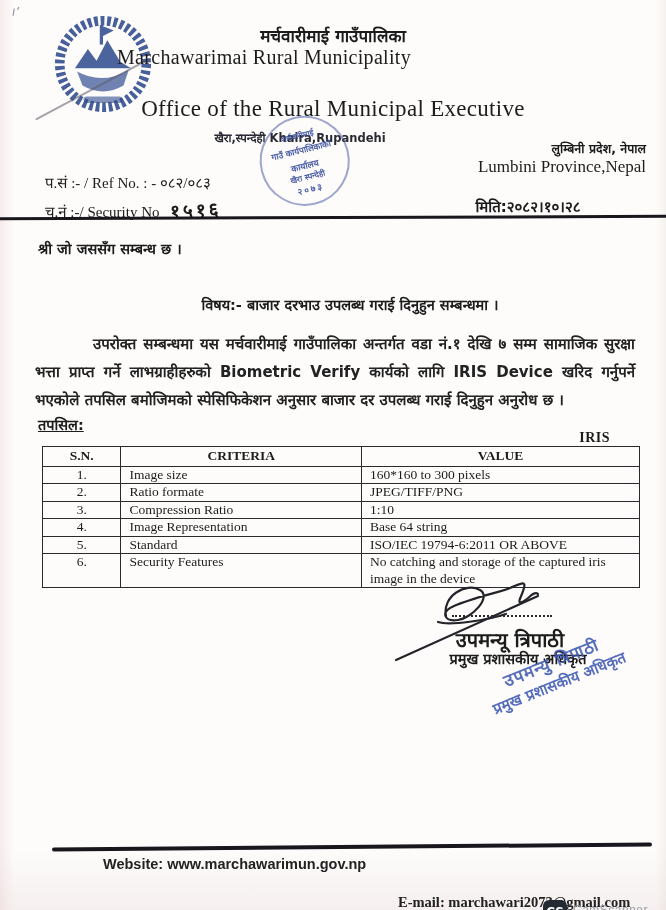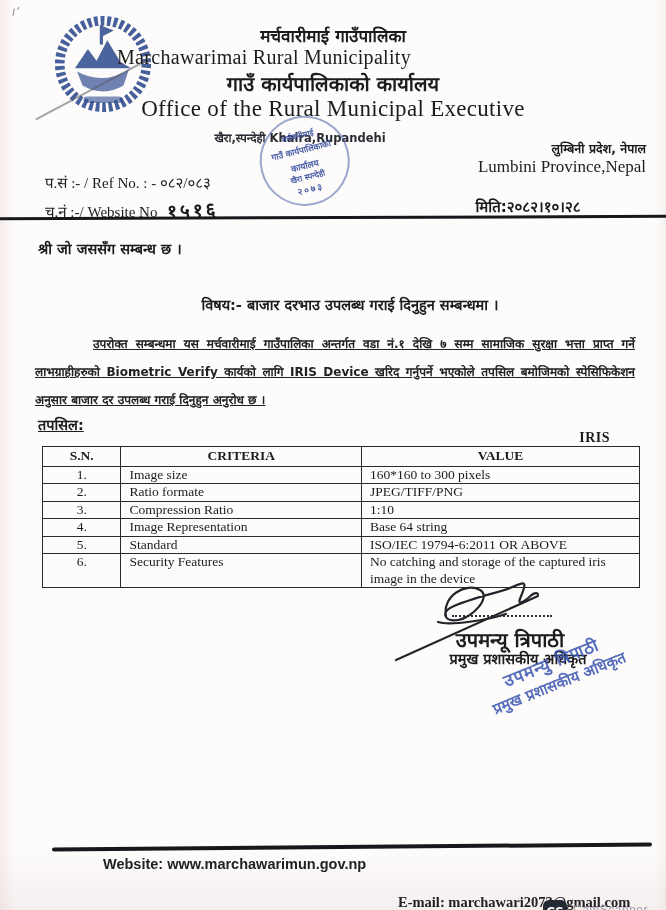--- a/index.html
+++ b/index.html
@@ -43,21 +43,21 @@
 
   .ref-line{left:45px;top:172px;font-size:15px;}
   .disp-line{left:45px;top:197px;font-size:15px;}
   .disp-hand{display:inline-block;margin-left:10px;font-size:19px;font-weight:bold;transform:rotate(-3deg);letter-spacing:3px;font-family:"DejaVu Sans",sans-serif;}
   .date-line{left:400px;top:196px;width:256px;text-align:center;font-size:15px;font-family:"DejaVu Sans",sans-serif;font-weight:bold;}
   .head-rule{left:0;top:216px;width:666px;height:3px;background:#17171c;transform:rotate(-0.2deg);}
 
   
   .salutation{left:38px;top:238px;font-size:14.5px;font-family:"DejaVu Sans",sans-serif;font-weight:bold;}
   .subject{left:0;top:294px;width:700px;text-align:center;font-size:14.5px;font-family:"DejaVu Sans",sans-serif;font-weight:bold;}
-  .body-par{left:35px;top:330px;width:600px;font-size:12px;line-height:28px;text-align:justify;text-indent:58px;font-family:"DejaVu Sans",sans-serif;font-weight:bold;color:#222;text-decoration:underline;}
+  .body-par{left:35px;top:330px;width:600px;font-size:15px;line-height:28px;text-align:justify;text-indent:58px;font-family:"DejaVu Sans",sans-serif;font-weight:bold;color:#222;}
   .details-label{left:38px;top:414px;font-size:14.5px;font-family:"DejaVu Sans",sans-serif;font-weight:bold;text-decoration:underline;}
 
   
   .tbl-title{left:0;top:430px;width:610px;text-align:right;font-size:14px;letter-spacing:.5px;font-weight:bold;}
   .spec-table{left:42px;top:446px;width:598px;border-collapse:collapse;position:absolute;font-size:13.5px;}
   .spec-table th,.spec-table td{border:1.6px solid #2a2a2e;padding:0px 8px;line-height:16.5px;vertical-align:top;}
   .spec-table th{font-weight:bold;text-align:center;padding:1px 16px;}
   .col-sn{width:52px;text-align:center;}
   .col-crit{width:250px;}
   .col-val{width:296px;}
@@ -97,38 +97,37 @@
       <rect x="47" y="14" width="3" height="18"></rect>
       <path d="M50 15 L60 19 L50 24 Z"></path>
       <rect x="32" y="80" width="36" height="6" rx="3" opacity="0.7"></rect>
     </g>
   </svg>
   <div class="abs pen-cross"></div>
   <div class="abs pen-tick">ı’</div>
 
   <div class="abs h-np1">मर्चवारीमाई गाउँपालिका</div>
   <div class="abs h-en1">Marchawarimai Rural Municipality</div>
-  <div class="abs h-np2">गाउँ कार्यपालिकाको कार्यालय</div>
   <div class="abs h-en2">Office of the Rural Municipal Executive</div>
   <div class="abs h-addr">खैरा,स्पन्देही  Khaira,Rupandehi</div>
 
   <div class="abs round-stamp">
     <div class="ring"></div>
     <div class="stxt st1">मर्चवारीमाई</div>
     <div class="stxt st2">गाउँ कार्यपालिकाको</div>
     <div class="stxt st3">कार्यालय</div>
     <div class="stxt st4">खैरा स्पन्देही</div>
     <div class="stxt st5">२०७३</div>
   </div>
 
   <div class="abs prov-np">लुम्बिनी प्रदेश, नेपाल</div>
   <div class="abs prov-en">Lumbini Province,Nepal</div>
   <div class="abs ref-line">प.सं :- / Ref No. : - ०८२/०८३</div>
   <div class="abs disp-line">
-    <span>च.नं :-/ Website No</span><span class="disp-hand">१५१६</span>
+    <span>च.नं :-/ Security No</span><span class="disp-hand">१५१६</span>
   </div>
   <div class="abs date-line">मिति:२०८२।१०।२८</div>
   <div class="abs head-rule"></div>
 
   <div class="abs salutation">श्री जो जससँग सम्बन्ध छ ।</div>
   <div class="abs subject">विषय:- बाजार दरभाउ उपलब्ध गराई दिनुहुन सम्बन्धमा ।</div>
   <div class="abs body-par">उपरोक्त सम्बन्धमा यस मर्चवारीमाई गाउँपालिका अन्तर्गत वडा नं.१ देखि ७ सम्म सामाजिक सुरक्षा भत्ता प्राप्त गर्ने लाभग्राहीहरुको Biometric Verify कार्यको लागि IRIS Device खरिद गर्नुपर्ने भएकोले तपसिल बमोजिमको स्पेसिफिकेशन अनुसार बाजार दर उपलब्ध गराई दिनुहुन अनुरोध छ ।</div>
   <div class="abs details-label">तपसिल:</div>
 
   <div class="abs tbl-title">IRIS</div>

